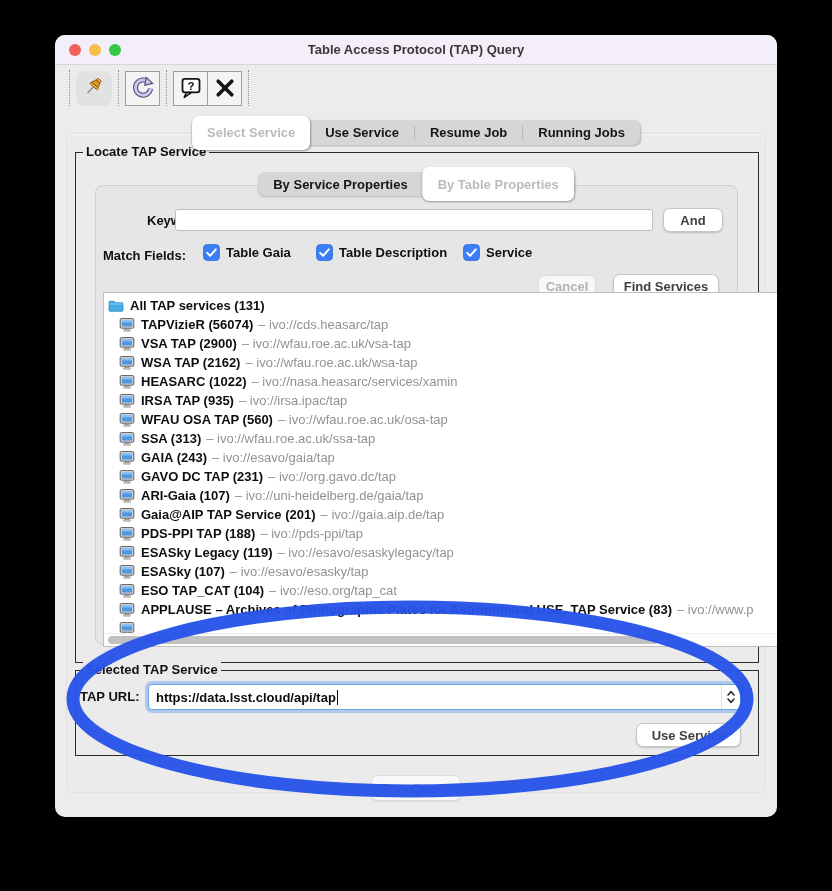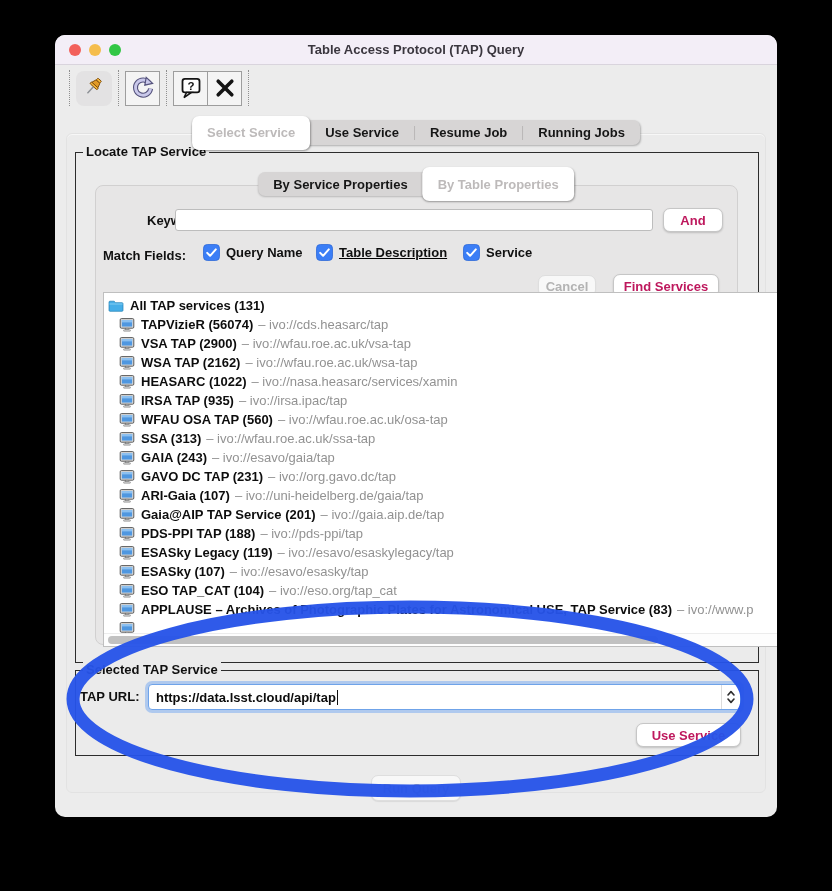--- a/index.html
+++ b/index.html
@@ -85,31 +85,31 @@
   .lbl { position:absolute; font-size:13px; font-weight:700; color:#101010; white-space:nowrap; }
   .kw-label { left:48px; top:178px;padding-left:44px; }
   .mf-label { left:48px; top:213px; }
   .kw-field {
     position:absolute; left:120px; top:174px; width:478px; height:22px;
     background:#fff; border:1px solid #bdbdbd; border-radius:3px;
     font-size:13px; padding:0 5px; outline:none; font-family:"Liberation Sans",sans-serif;
   }
   .btn {
     position:absolute; background:#fff; border:1px solid #c6c6c6; border-radius:7px;
-    font-size:13px; font-weight:700; color:#be185d; display:flex; align-items:center;
+    font-size:13px; font-weight:700; color:#404040; display:flex; align-items:center;
     justify-content:center; box-shadow:0 1px 2px rgba(0,0,0,0.18); white-space:nowrap;
   }
   .btn.disabled { color:#b3b3b3; background:#f8f8f8; border-color:#dedede; box-shadow:0 1px 1px rgba(0,0,0,0.08); }
   .and-btn  { left:608px; top:173px; width:60px;  height:24px; }
   .cancel-btn { left:483px; top:240px; width:58px; height:22px; }
   .find-btn { left:558px; top:239px; width:106px; height:24px; }
   .use-btn  { left:581px; top:688px; width:105px; height:24px; }
   .run-btn  { left:50%; transform:translateX(-50%); top:740px; width:90px; height:26px; }
   .chk { position:absolute; top:209px; display:flex; align-items:center; gap:6px; }
-  .chk1 { left:148px; } .chk2 { left:261px;text-decoration:underline; } .chk3 { left:408px; }
+  .chk1 { left:148px; } .chk2 { left:261px; } .chk3 { left:408px; }
   .chk .cbox { width:17px; height:17px; display:block; }
   .chk .cbl { font-size:13px; font-weight:700; color:#101010; white-space:nowrap; }
   
   .list {
     position:absolute; left:48px; top:257px; width:753px; height:355px;
     background:#fff; border:1px solid #bfbfbf; overflow:hidden;
   }
   .list-content {
     position:absolute; left:0; top:0; right:13px; bottom:13px;
     overflow:hidden; padding-top:3px;
@@ -259,21 +259,21 @@
 
   <span class="lbl kw-label">Keywords:</span>
   <input class="kw-field" type="text" value="" style="">
   <div class="btn and-btn">And</div>
 
   <span class="lbl mf-label">Match Fields:</span>
   <div class="chk chk1">
     <svg class="cbox">
         <use href="#sym-check"></use>
       </svg>
-    <span class="cbl">Query Name</span>
+    <span class="cbl">Table Gaia</span>
   </div>
   <div class="chk chk2">
     <svg class="cbox">
         <use href="#sym-check"></use>
       </svg>
     <span class="cbl">Table Description</span>
   </div>
   <div class="chk chk3">
     <svg class="cbox">
         <use href="#sym-check"></use>

